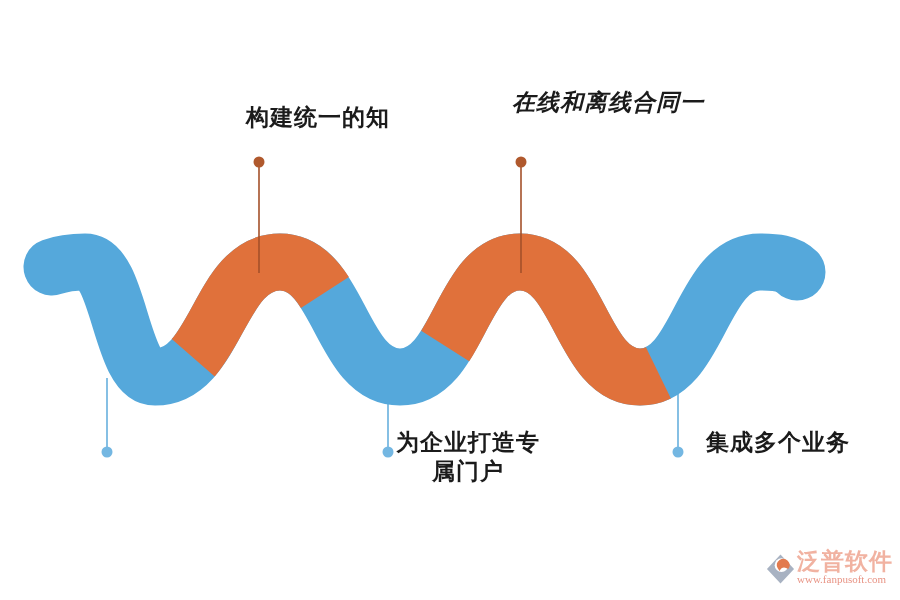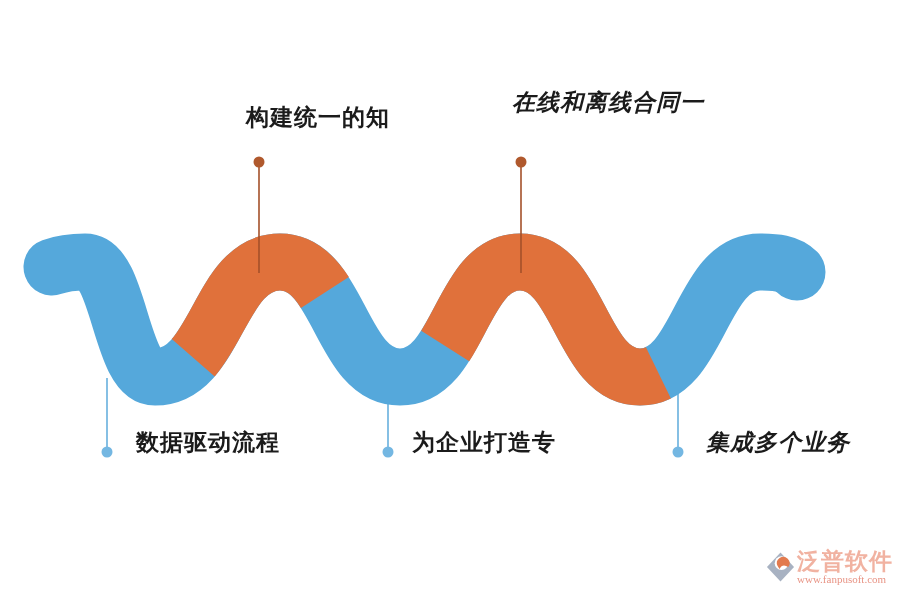--- a/index.html
+++ b/index.html
@@ -30,28 +30,28 @@
     font-size: 23px;
     line-height: 29px;
     color: #1b1b1b;
     letter-spacing: 1px;
     white-space: nowrap;
   }
   .callout .l2 { display: block; }
   .co-tl { left: 198px; top: 103px; }
   .co-tr { left: 488px; top: 88px; font-style: italic; }
   .co-bl { left: 88px;  top: 428px; }
-  .co-bm { left: 364px; top: 428px; text-align: center; }
-  .co-br { left: 658px; top: 428px; font-style: italic; }
+  .co-bm { left: 348px; top: 428px; text-align: center; }
+  .co-br { left: 658px; top: 428px; }
   .watermark {
     position: absolute;
     left: 766px;
     top: 549px;
     display: flex;
-    align-items: center;
+    align-items: flex-end;
   }
   .wm-texts { margin-left: 2px; }
   .wm-brand {
     font-size: 23px;
     line-height: 24px;
     font-weight: bold;
     color: #f1b2a1;
     letter-spacing: 1px;
     white-space: nowrap;
   }
@@ -103,26 +103,24 @@
   </svg>
 
   <div class="callout co-tl">
     <span class="l1">构建统一的知</span>
   </div>
 
   <div class="callout co-tr">
     <span class="l1">在线和离线合同一</span>
   </div>
 
-  <div class="callout co-bl">
-    <span class="l1">数据驱动流程</span>
-  </div>
 
   <div class="callout co-bm">
     <span class="l1">为企业打造专</span>
+    <span class="l2">属门户</span>
   </div>
 
   <div class="callout co-br">
     <span class="l1">集成多个业务</span>
   </div>
 
   <div class="watermark">
     <svg width="29" height="32" viewBox="0 0 30 32">
       <polygon points="15,1 29,16 15,31 1,16" fill="#a8b2c2"></polygon>
       <circle cx="16" cy="12" r="7" fill="#ffffff"></circle>

